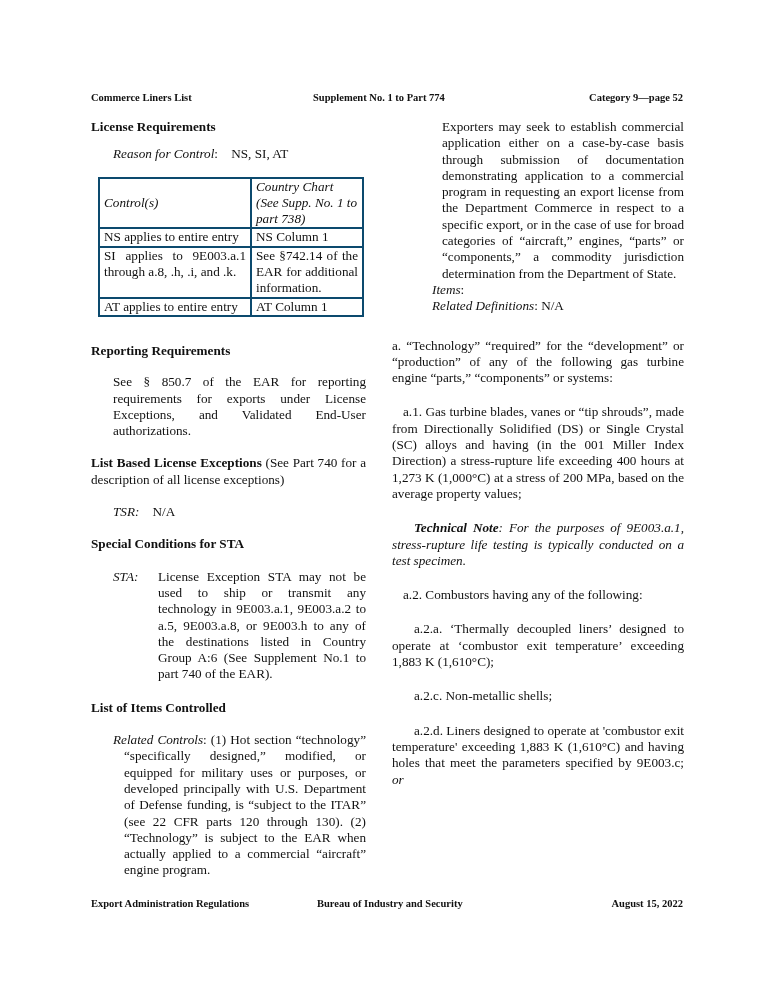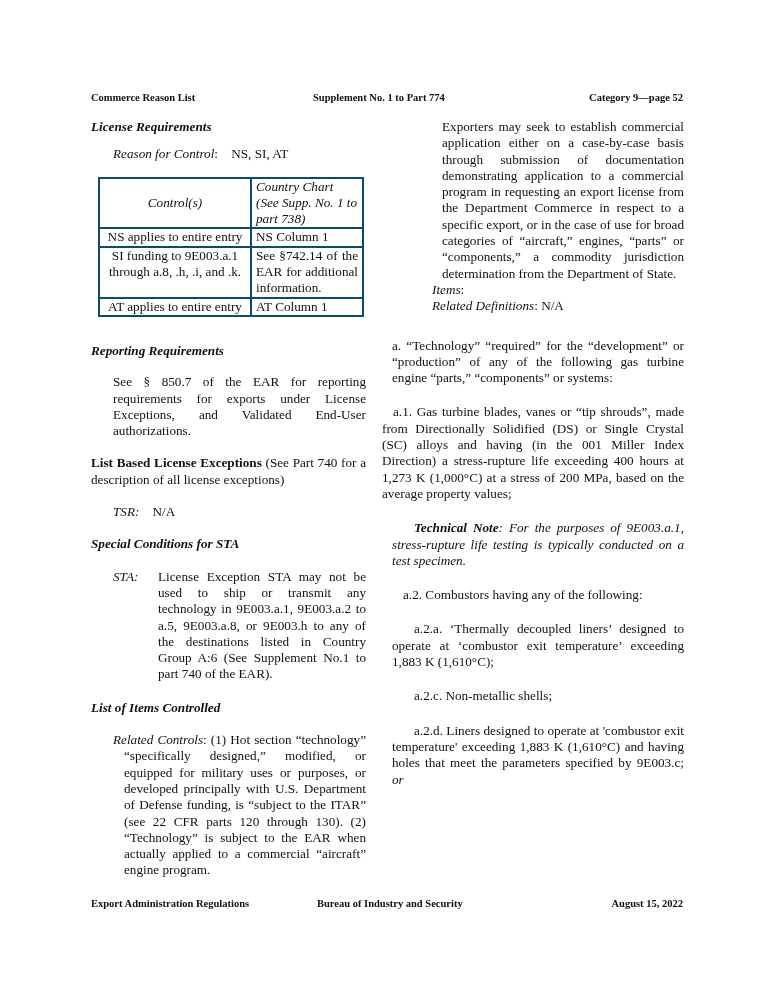--- a/index.html
+++ b/index.html
@@ -5,52 +5,52 @@
   html, body { margin:0; padding:0; background:#ffffff; }
   body { width:773px; height:1000px; position:relative; overflow:hidden;
          font-family:"Liberation Serif", serif; color:#111; }
   .hdr, .ftr { position:absolute; left:91px; width:592px; font-weight:bold; font-size:10.5px; }
   .hdr { top:92px; }
   .ftr { top:898px; }
   .hdr span, .ftr span { position:absolute; top:0; white-space:nowrap; }
   .col { position:absolute; font-size:13.2px; line-height:16.3px; }
   .colL { left:91px; top:119px; width:275px; }
   .colR { left:382px; top:119px; width:302px; }
-  .h { font-weight:bold; font-size:13.2px; margin:0;font-style:italic; }
+  .h { font-weight:bold; font-size:13.2px; margin:0; }
   .just { text-align:justify; }
   p { margin:0; }
   i { font-style:italic; }
   table.ctl { border-collapse:collapse; margin-left:7px; width:266px; font-size:13.2px; line-height:16.3px; }
   table.ctl td { border:2px solid #0c4a6e; padding:0 4px; vertical-align:top; }
-  table.ctl td.c1 { width:142px;text-align:center; }
+  table.ctl td.c1 { width:142px; }
 </style>
 </head>
 <body>
 
 <div class="hdr">
-  <span style="left:0">Commerce Reason List</span>
+  <span style="left:0">Commerce Liners List</span>
   <span style="left:222px">Supplement No. 1 to Part 774</span>
   <span style="right:0">Category 9—page  52</span>
 </div>
 
 <div class="col colL">
   <p class="h">License Requirements</p>
   <p style="margin:11px 0 0 22px"><i>Reason for Control</i>:&nbsp;&nbsp;&nbsp;&nbsp;<span>NS, SI, AT</span></p>
   <table class="ctl" style="margin-top:14px">
     <tbody>
         <tr>
       <td class="c1" style="vertical-align:middle"><i>Control(s)</i></td>
       <td><i>Country Chart (See Supp. No. 1 to part 738)</i></td>
     </tr>
     <tr>
       <td class="c1">NS applies to entire entry</td>
       <td>NS Column 1</td>
     </tr>
     <tr>
-      <td class="c1 just">SI funding to 9E003.a.1 through a.8, .h, .i, and .k.</td>
+      <td class="c1 just">SI applies to 9E003.a.1 through a.8, .h, .i, and .k.</td>
       <td class="just">See §742.14 of the EAR for additional information.</td>
     </tr>
     <tr>
       <td class="c1">AT applies to entire entry</td>
       <td>AT Column 1</td>
     </tr>
   </tbody>
     </table>
 
   <p class="h" style="margin-top:26px">Reporting Requirements</p>
@@ -68,21 +68,21 @@
   <p class="h" style="margin-top:17px">List of Items Controlled</p>
   <p class="just" style="margin:16px 0 0 33px; text-indent:-11px"><i>Related Controls</i><span>: (1) Hot section “technology” “specifically designed,” modified, or equipped for military uses or purposes, or developed principally with U.S. Department of Defense funding, is “subject to the ITAR” (see 22 CFR parts 120 through 130). (2) “Technology” is subject to the EAR when actually applied to a commercial “aircraft” engine program.</span></p>
 </div>
 
 <div class="col colR">
   <p class="just" style="margin-left:60px; margin-right:0">Exporters may seek to establish commercial application either on a case-by-case basis through submission of documentation demonstrating application to a commercial program in requesting an export license from the Department Commerce in respect to a specific export, or in the case of use for broad categories of “aircraft,” engines, “parts” or “components,” a commodity jurisdiction determination from the Department of State.</p>
   <p style="margin-left:50px"><i>Items</i><span>:</span></p>
   <p style="margin-left:50px"><i>Related Definitions</i><span>:   N/A</span></p>
 
   <p class="just" style="margin-top:23px; margin-left:10px">a.  “Technology” “required” for the “development” or “production” of any of the following gas turbine engine “parts,” “components” or systems:</p>
-  <p class="just" style="margin-top:18px; text-indent:11px">a.1.  Gas turbine blades, vanes or “tip shrouds”, made from Directionally Solidified (DS) or Single Crystal (SC) alloys and having (in the 001 Miller Index Direction) a stress-rupture life exceeding 400 hours at 1,273 K (1,000°C) at a stress of 200 MPa, based on the average property values;</p>
+  <p class="just" style="margin-top:18px; margin-left:10px; text-indent:11px">a.1.  Gas turbine blades, vanes or “tip shrouds”, made from Directionally Solidified (DS) or Single Crystal (SC) alloys and having (in the 001 Miller Index Direction) a stress-rupture life exceeding 400 hours at 1,273 K (1,000°C) at a stress of 200 MPa, based on the average property values;</p>
   <p class="just" style="margin-top:18px; margin-left:10px; text-indent:22px"><b><i>Technical Note</i></b><i>:  For the purposes of 9E003.a.1, stress-rupture life testing is typically conducted on a test specimen.</i></p>
   <p class="just" style="margin-top:18px; margin-left:10px; text-indent:11px">a.2.      Combustors having any of the following:</p>
   <p class="just" style="margin-top:18px; margin-left:10px; text-indent:22px">a.2.a.  ‘Thermally decoupled liners’ designed to operate at ‘combustor exit temperature’ exceeding 1,883 K (1,610°C);</p>
   <p style="margin-top:18px; margin-left:10px; text-indent:22px">a.2.c.   Non-metallic shells;</p>
   <p class="just" style="margin-top:18px; margin-left:10px; text-indent:22px"><span>a.2.d.  Liners designed to operate at 'combustor exit temperature' exceeding 1,883 K (1,610°C) and having holes that meet the parameters specified by 9E003.c; </span><i>or</i></p>
 </div>
 
 <div class="ftr">
   <span style="left:0">Export Administration Regulations</span>
   <span style="left:226px">Bureau of Industry and Security</span>

